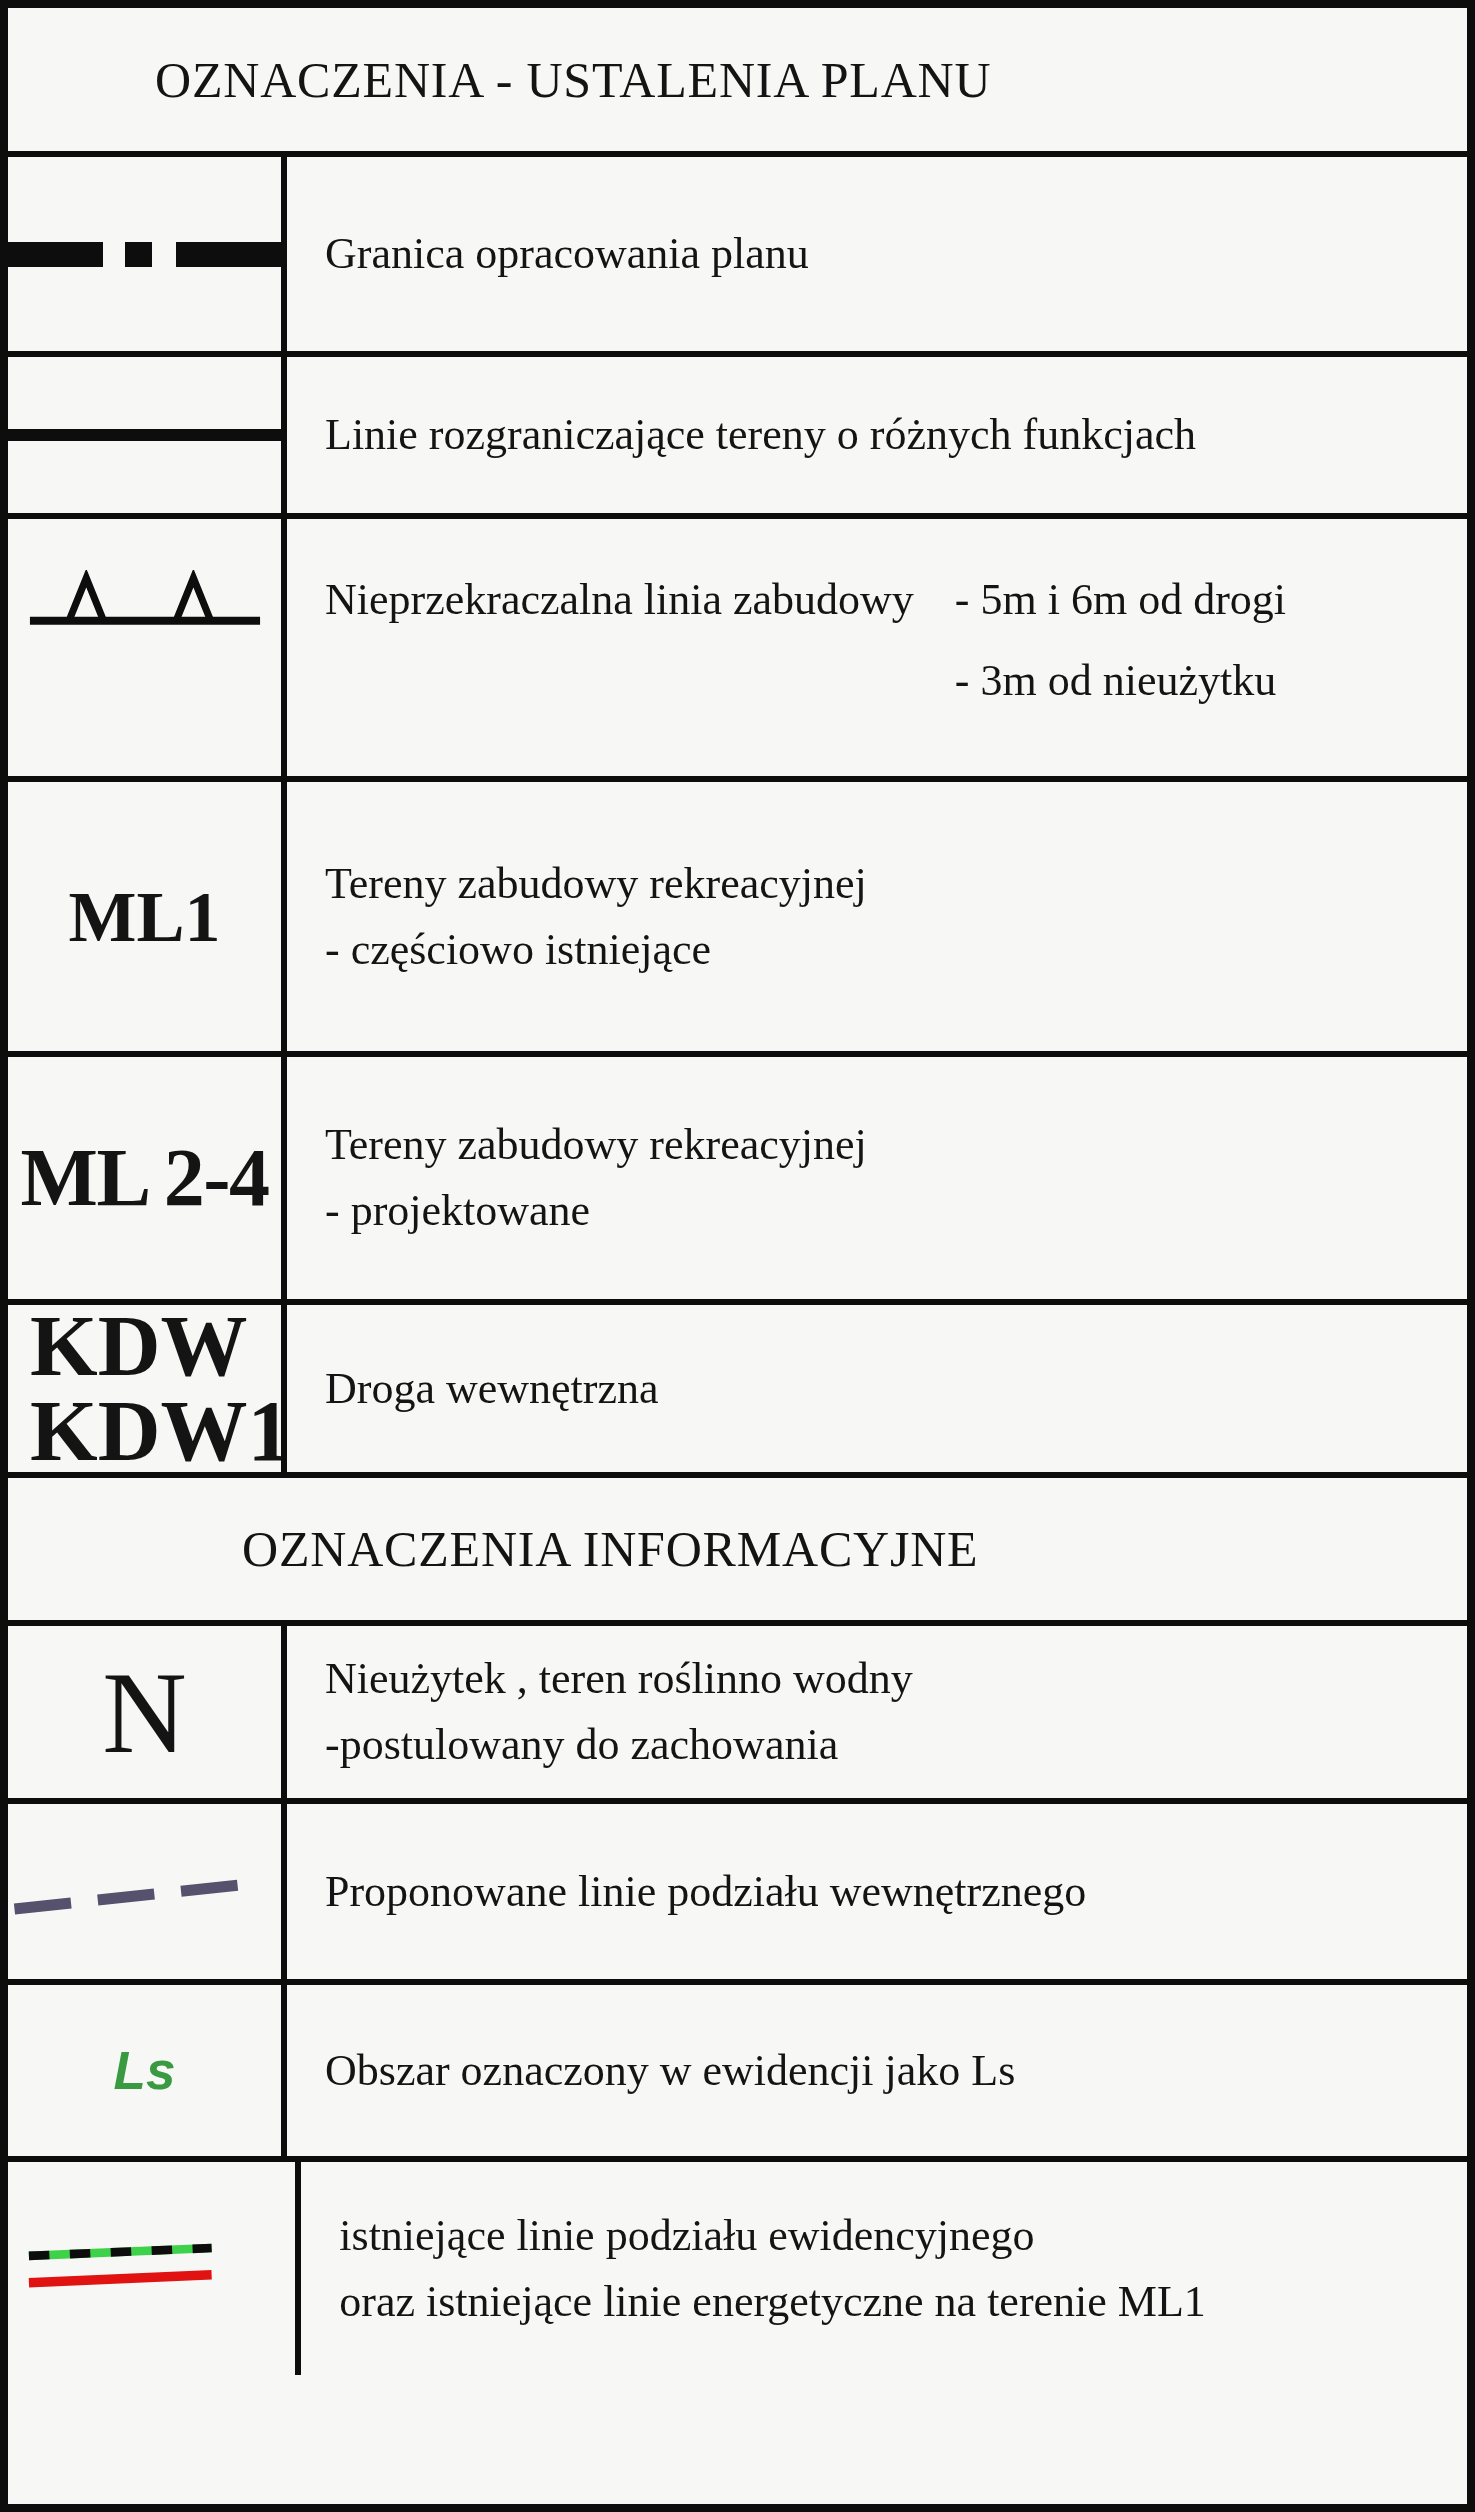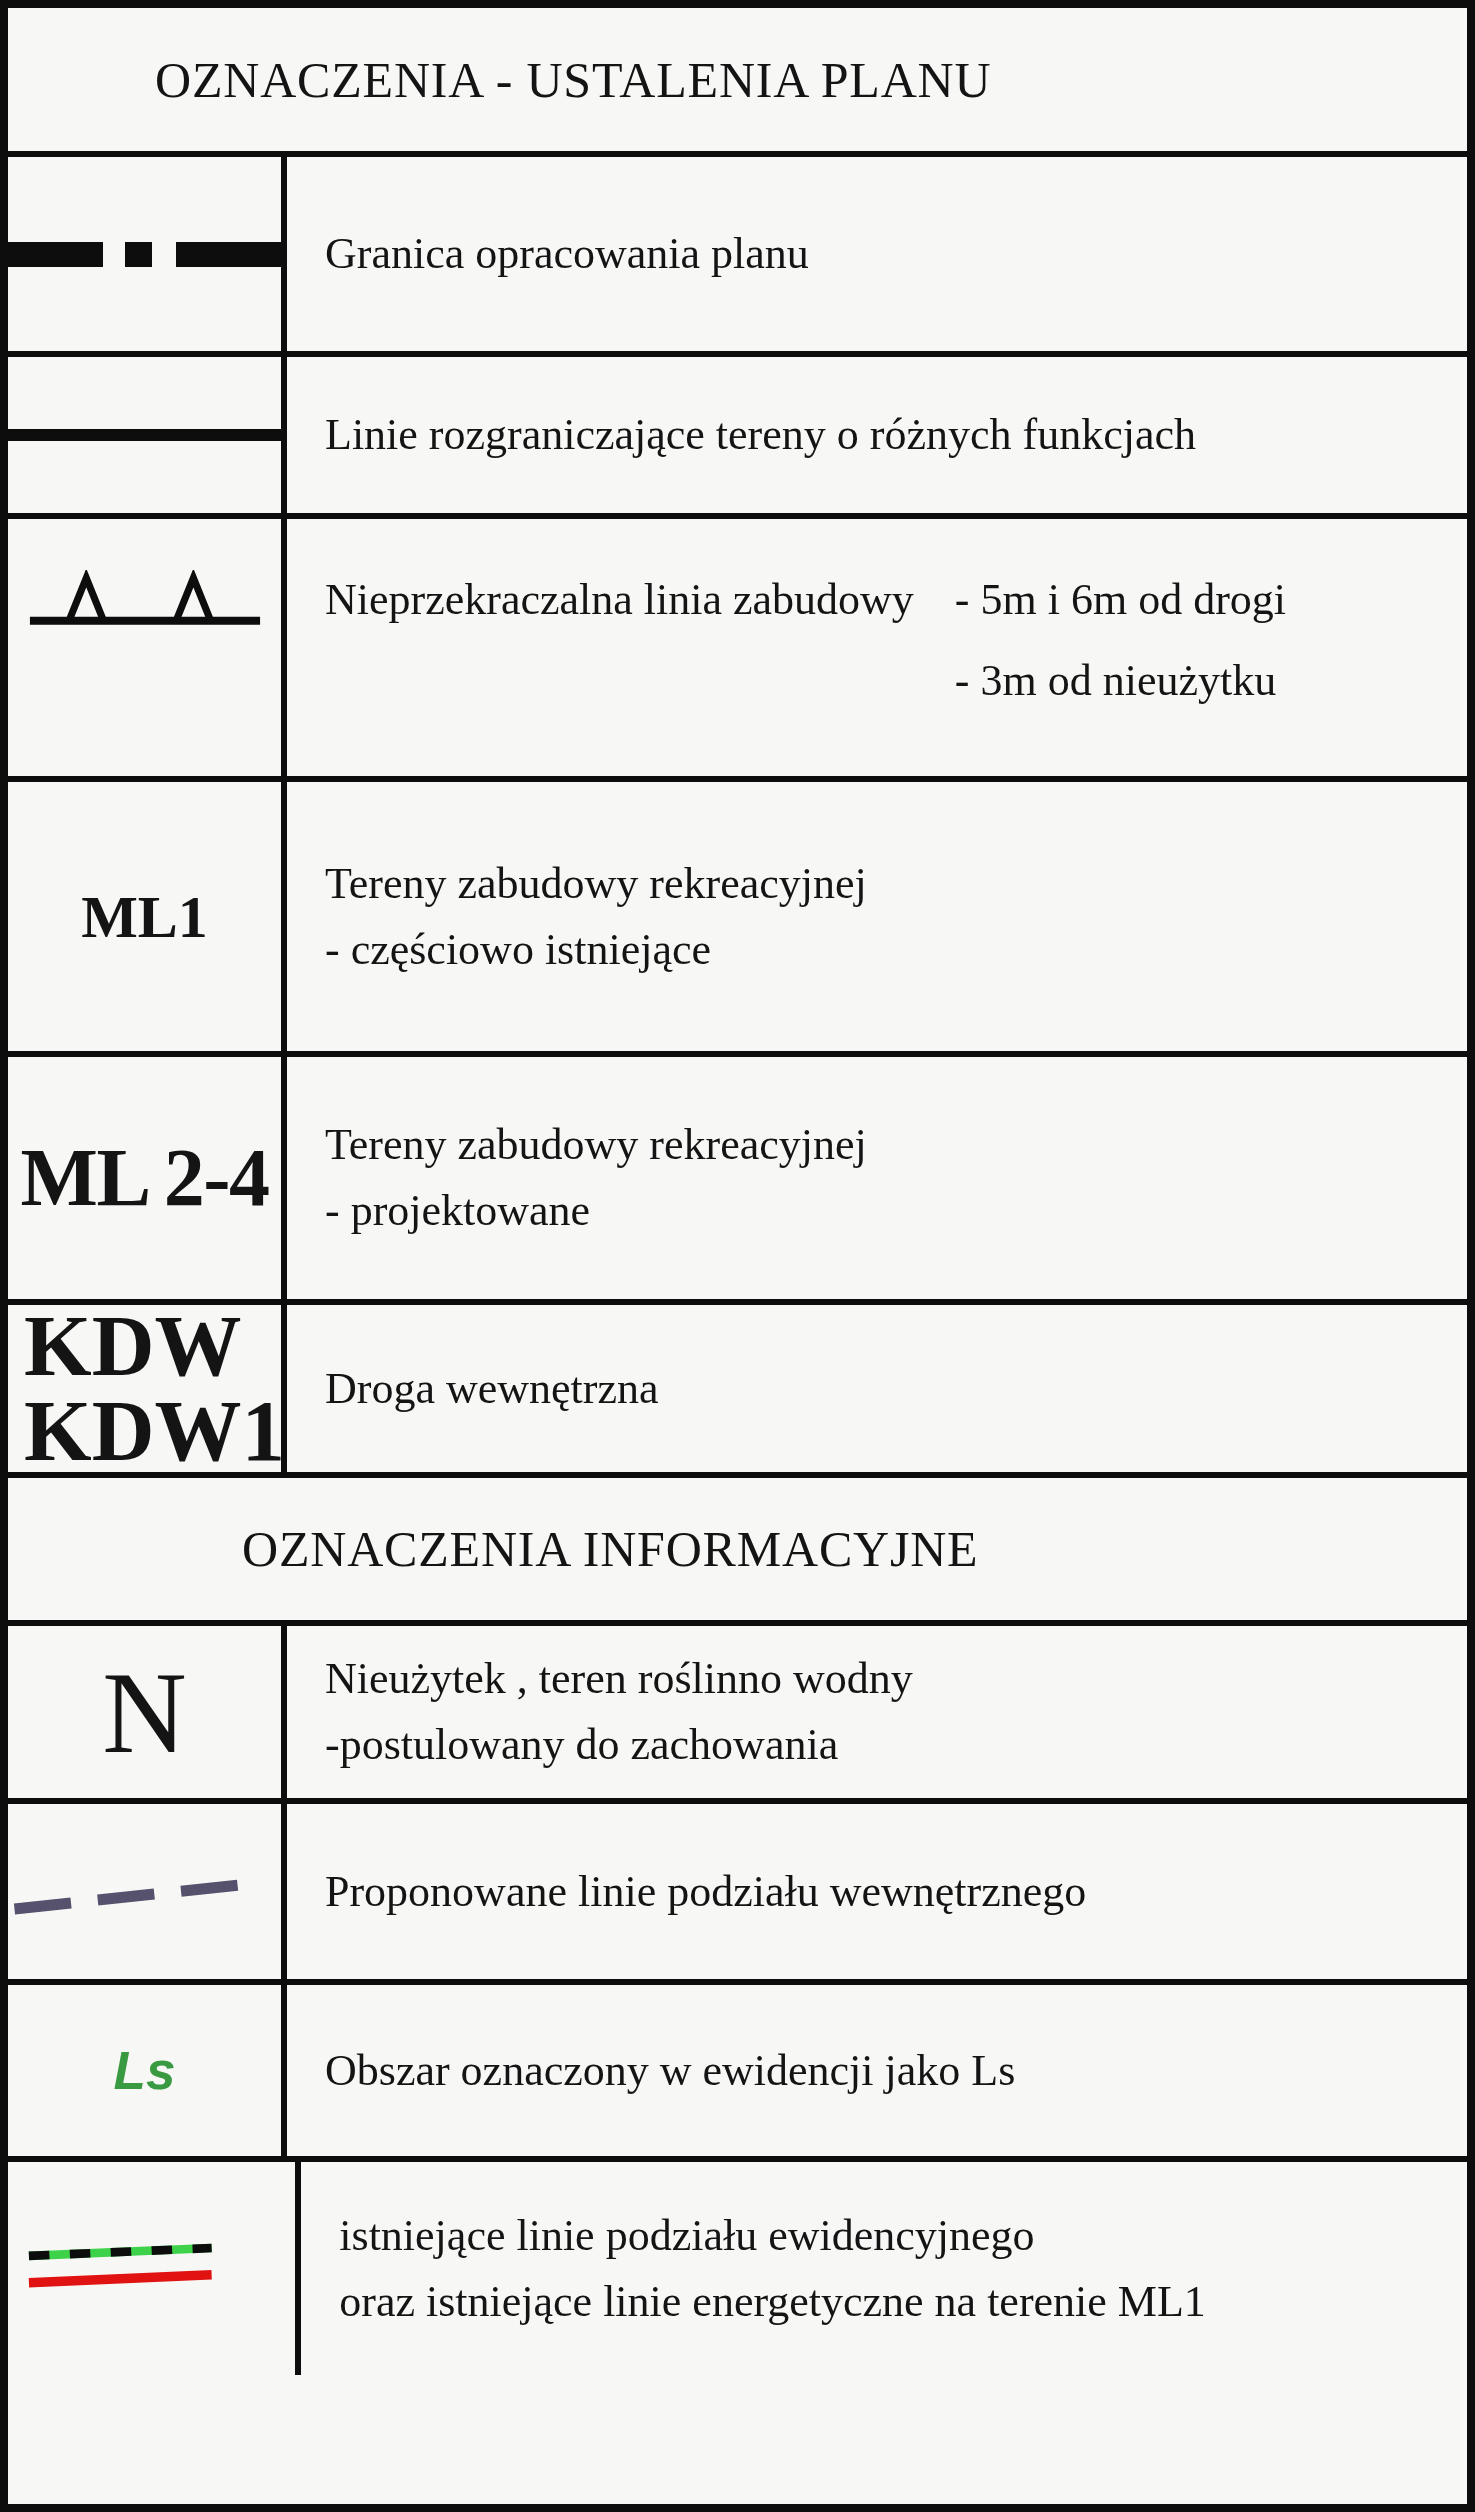--- a/index.html
+++ b/index.html
@@ -42,23 +42,23 @@
   
   .dashdot{display:flex;align-items:center;width:100%;height:25px;}
   .dashdot .d1{width:95px;height:25px;background:var(--border);}
   .dashdot .g1{width:22px;}
   .dashdot .d2{width:27px;height:25px;background:var(--border);}
   .dashdot .g2{width:24px;}
   .dashdot .d3{flex:1;height:25px;background:var(--border);}
   
   .solidline{width:100%;height:12px;background:var(--border);}
   
-  .code-big{font-weight:bold;font-size:60px;line-height:1;white-space:nowrap;}
+  .code-big{font-weight:bold;font-size:72px;line-height:1;white-space:nowrap;}
   .code-ml24{font-weight:bold;font-size:82px;line-height:1;white-space:nowrap;letter-spacing:-1.6px;}
-  .code-kdw{font-weight:bold;font-size:87px;line-height:0.97;white-space:nowrap;padding-left:16px;}
+  .code-kdw{font-weight:bold;font-size:87px;line-height:0.97;white-space:nowrap;padding-left:22px;}
   .code-n{font-size:117px;line-height:1;}
   .code-ls{
     font-family:"Liberation Sans", sans-serif;
     font-style:italic;font-weight:bold;font-size:53px;line-height:1;
     color:var(--ls_green);
   }
   
   .desc.zab{flex-direction:row;align-items:flex-start;justify-content:flex-start;padding-top:32px;margin-top:8px;}
   .desc.zab .zab-label{white-space:nowrap;line-height:1.85;}
   .desc.zab .zab-items{margin-left:41px;line-height:1.85;}

